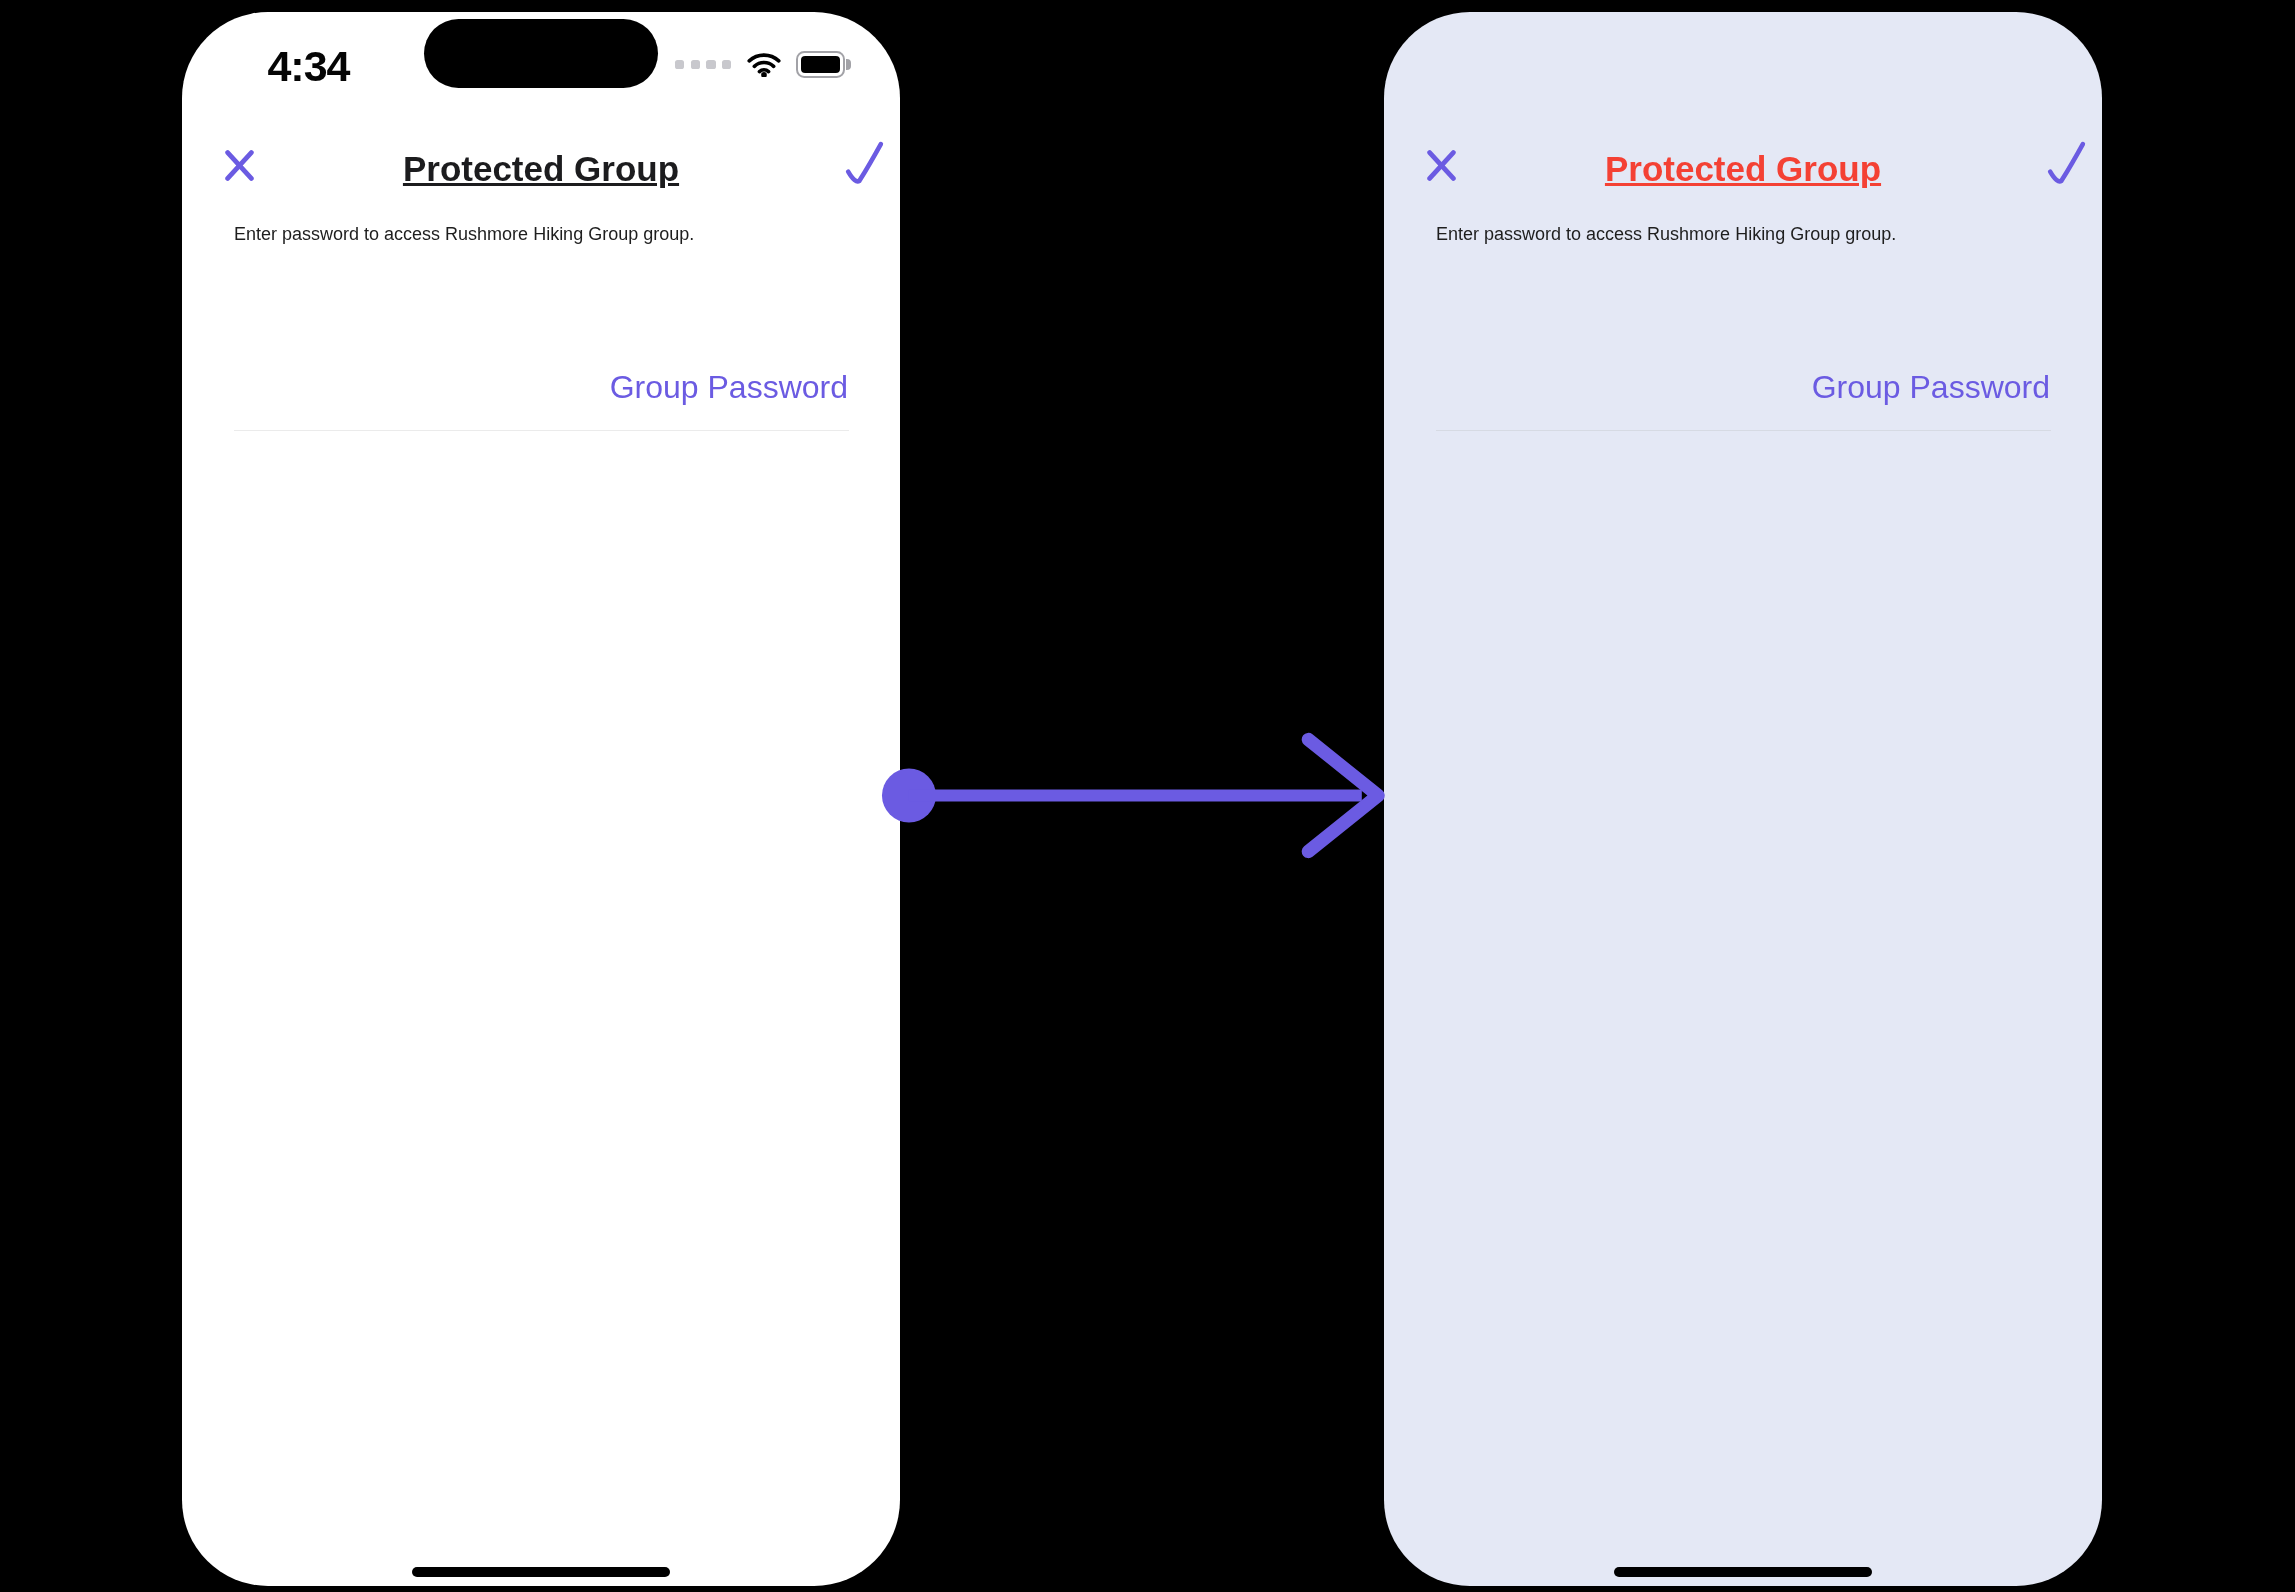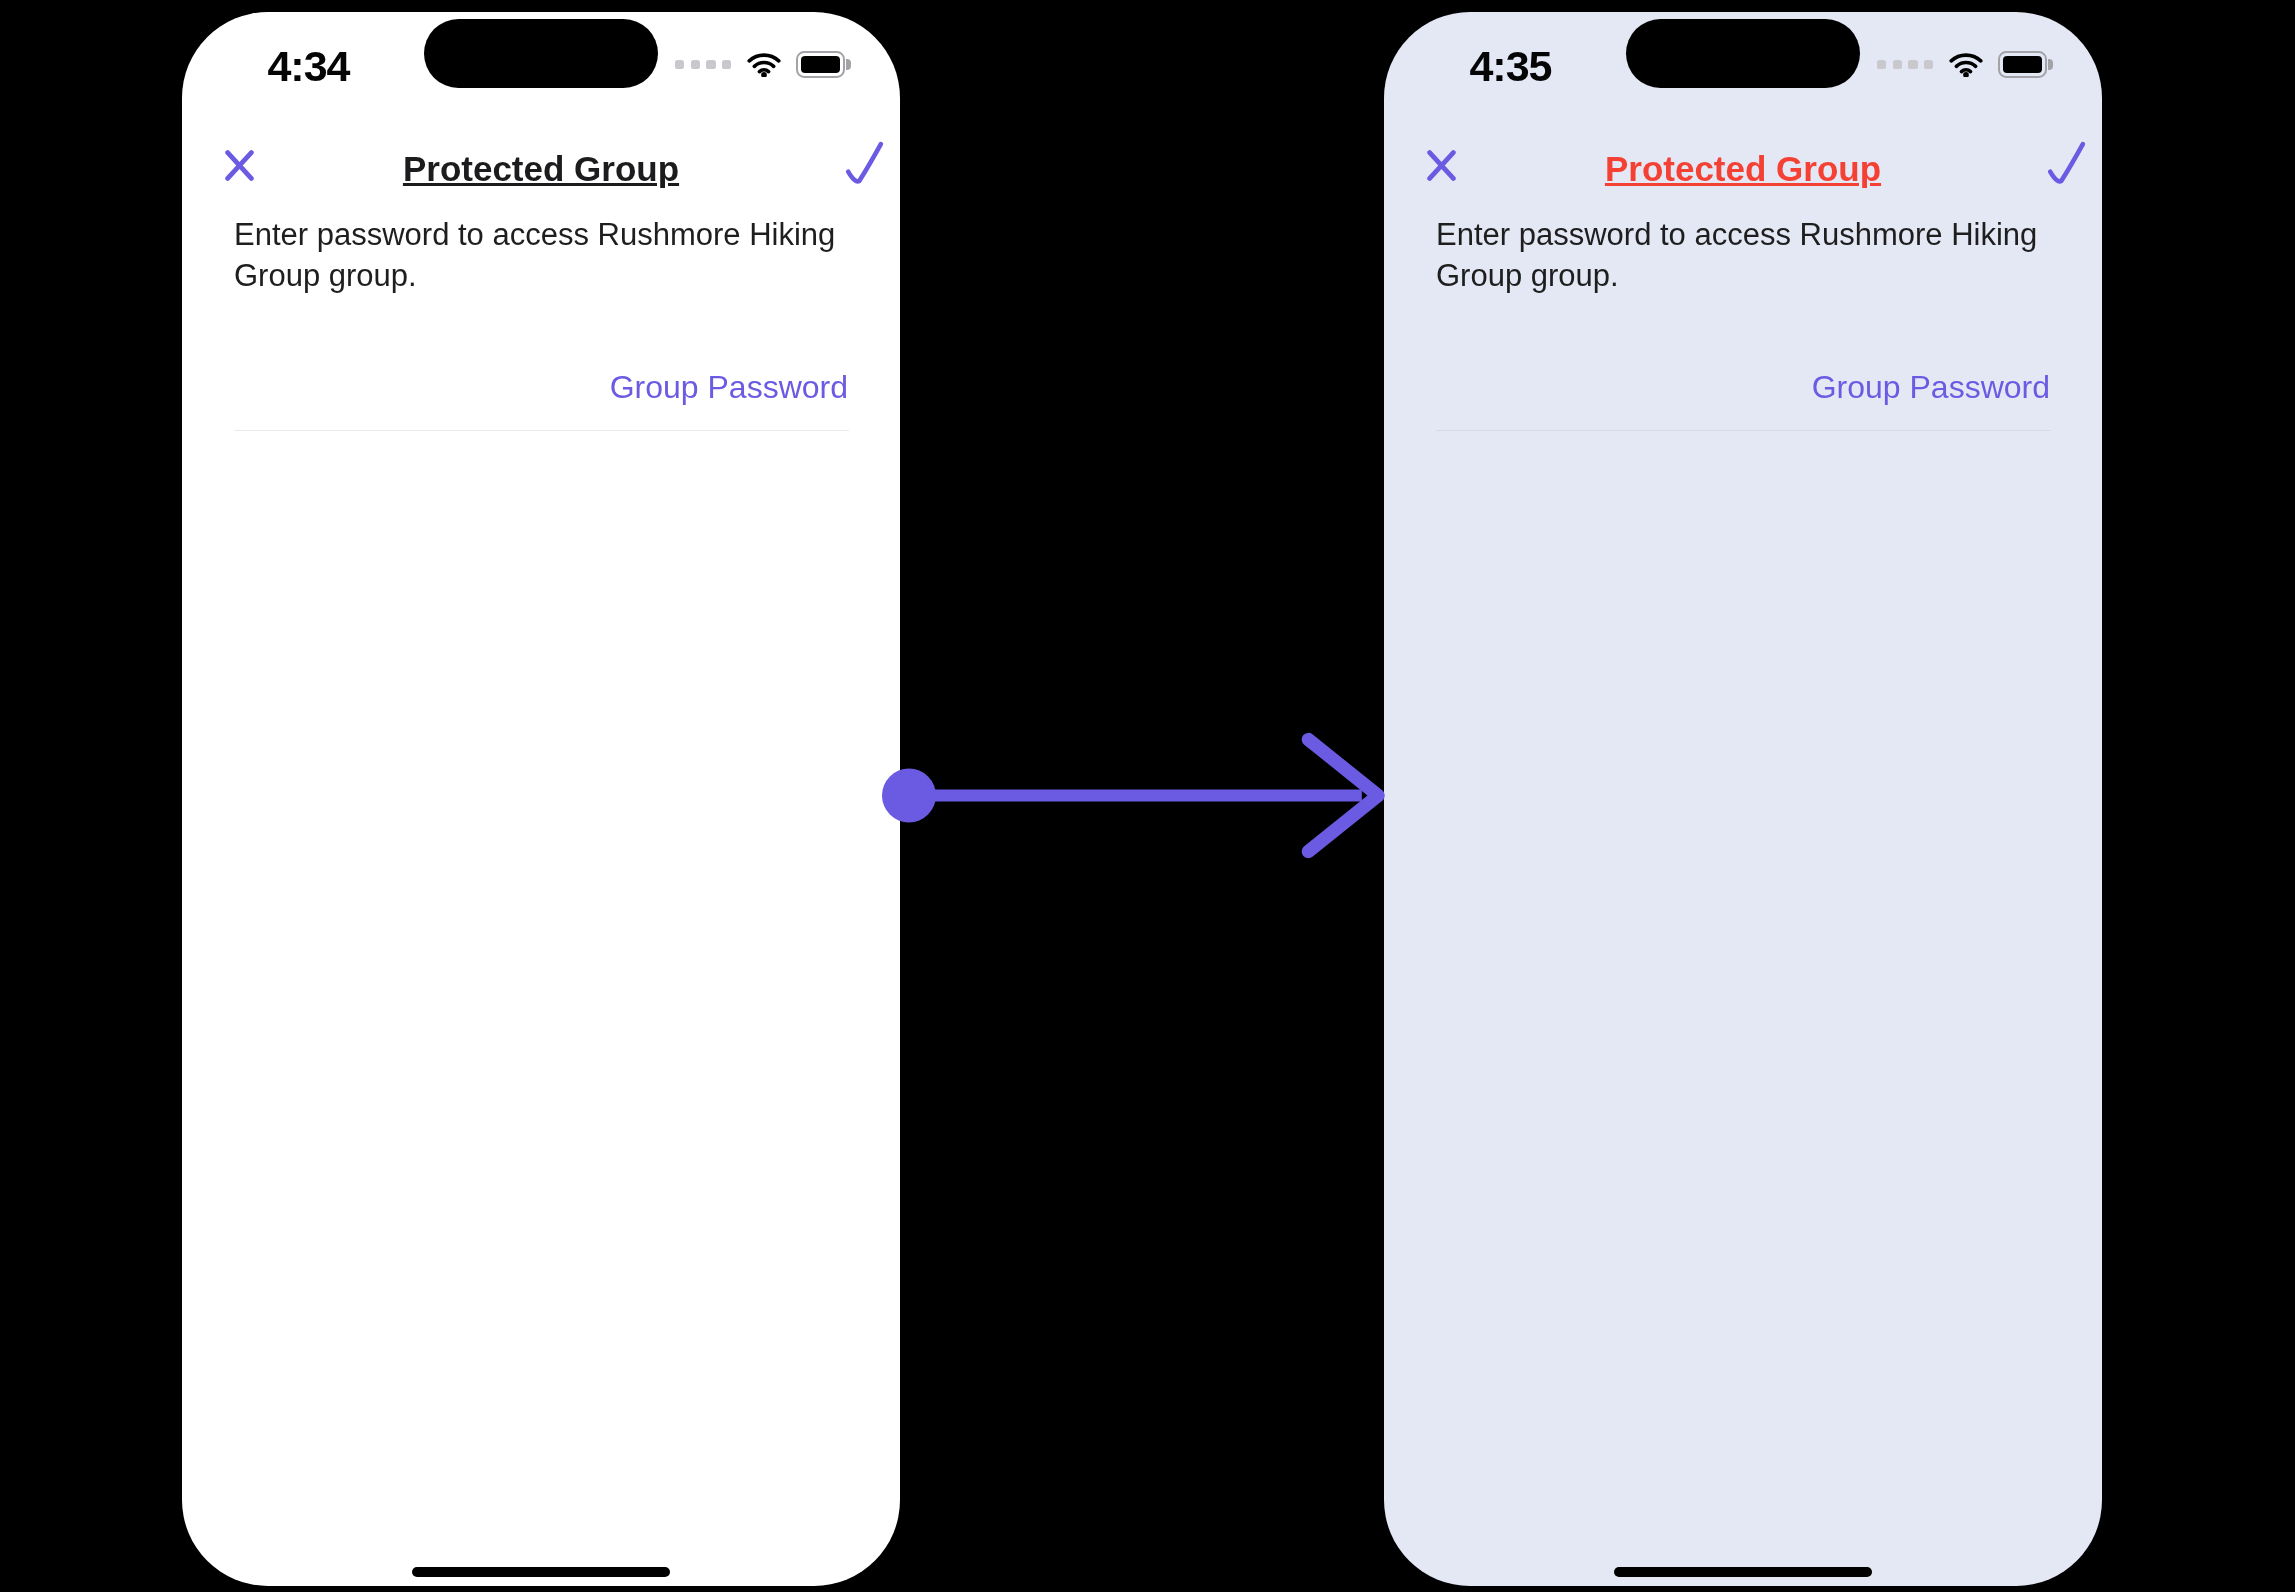--- a/index.html
+++ b/index.html
@@ -37,21 +37,21 @@
   .phone.left  .nav-title { color:#1c1c1e; }
   .phone.right .nav-title { color:#f44134; }
   .close-btn { position:absolute; left:43px; top:134px; width:29px; height:39px;
           color:#6b5be2; cursor:pointer; }
   .confirm-btn { position:absolute; right:15.3px; top:128px; width:41px; height:49px;
           color:#6b5be2; cursor:pointer; }
   .close-btn svg, .confirm-btn svg { width:100%; height:100%; display:block; }
 
   
   .description { position:absolute; left:52px; top:202px; width:628px;
-          font-size:31px; line-height:41px; color:#1e1e1e; letter-spacing:0; }
+          font-size:18px; line-height:41px; color:#1e1e1e; letter-spacing:0; }
   .password-field { position:absolute; left:52px; top:357px; right:52px;text-align:right; }
   .field-label { font-size:32px; color:#6b5be2; letter-spacing:0; }
   .field-underline { position:absolute; left:52px; top:418px; width:615px;
           height:1.5px; }
   .phone.left  .field-underline { background:#ebebeb; }
   .phone.right .field-underline { background:#d6dae3; }
 
   
   .home-indicator { position:absolute; left:50%; transform:translateX(-50%);
           bottom:9.2px; width:258px; height:9.2px; border-radius:5.1px; background:#000; }
@@ -109,46 +109,20 @@
 
   <div class="password-field">
     <div class="field-label">Group Password</div>
   </div>
   <div class="field-underline"></div>
 
   <div class="home-indicator"></div>
 </div>
 
 <div class="phone right">
-  <div class="status-bar">
-    <div class="time">4:35</div>
-    <div class="dynamic-island"></div>
-    <div class="status-right">
-      <div class="cell-dots">
-        <span class="dot"></span>
-          <span class="dot"></span>
-          <span class="dot"></span>
-          <span class="dot"></span>
-      </div>
-      <div class="wifi">
-        <svg width="34" height="25.5" viewBox="0 0 24 18">
-          <path d="M1.6 6.2 A 15.5 15.5 0 0 1 22.4 6.2" stroke="#000" stroke-width="2.6" fill="none" stroke-linecap="round"></path>
-          <path d="M5.2 10.1 A 10 10 0 0 1 18.8 10.1" stroke="#000" stroke-width="2.6" fill="none" stroke-linecap="round"></path>
-          <path d="M8.8 13.8 A 4.8 4.8 0 0 1 15.2 13.8" stroke="#000" stroke-width="2.6" fill="none" stroke-linecap="round"></path>
-          <circle cx="12" cy="16.2" r="2" fill="#000"></circle>
-        </svg>
-      </div>
-      <div class="battery">
-        <div class="shell">
-            <div class="fill"></div>
-          </div>
-        <div class="nub"></div>
-      </div>
-    </div>
-  </div>
 
   <div class="close-btn">
     <svg viewBox="0 0 54 58">
       <line x1="5" y1="5" x2="49" y2="53" stroke="currentColor" stroke-width="9" stroke-linecap="round"></line>
       <line x1="49" y1="5" x2="5" y2="53" stroke="currentColor" stroke-width="9" stroke-linecap="round"></line>
     </svg>
   </div>
   <div class="nav-title">Protected Group</div>
   <div class="confirm-btn">
     <svg viewBox="0 0 80 96">

